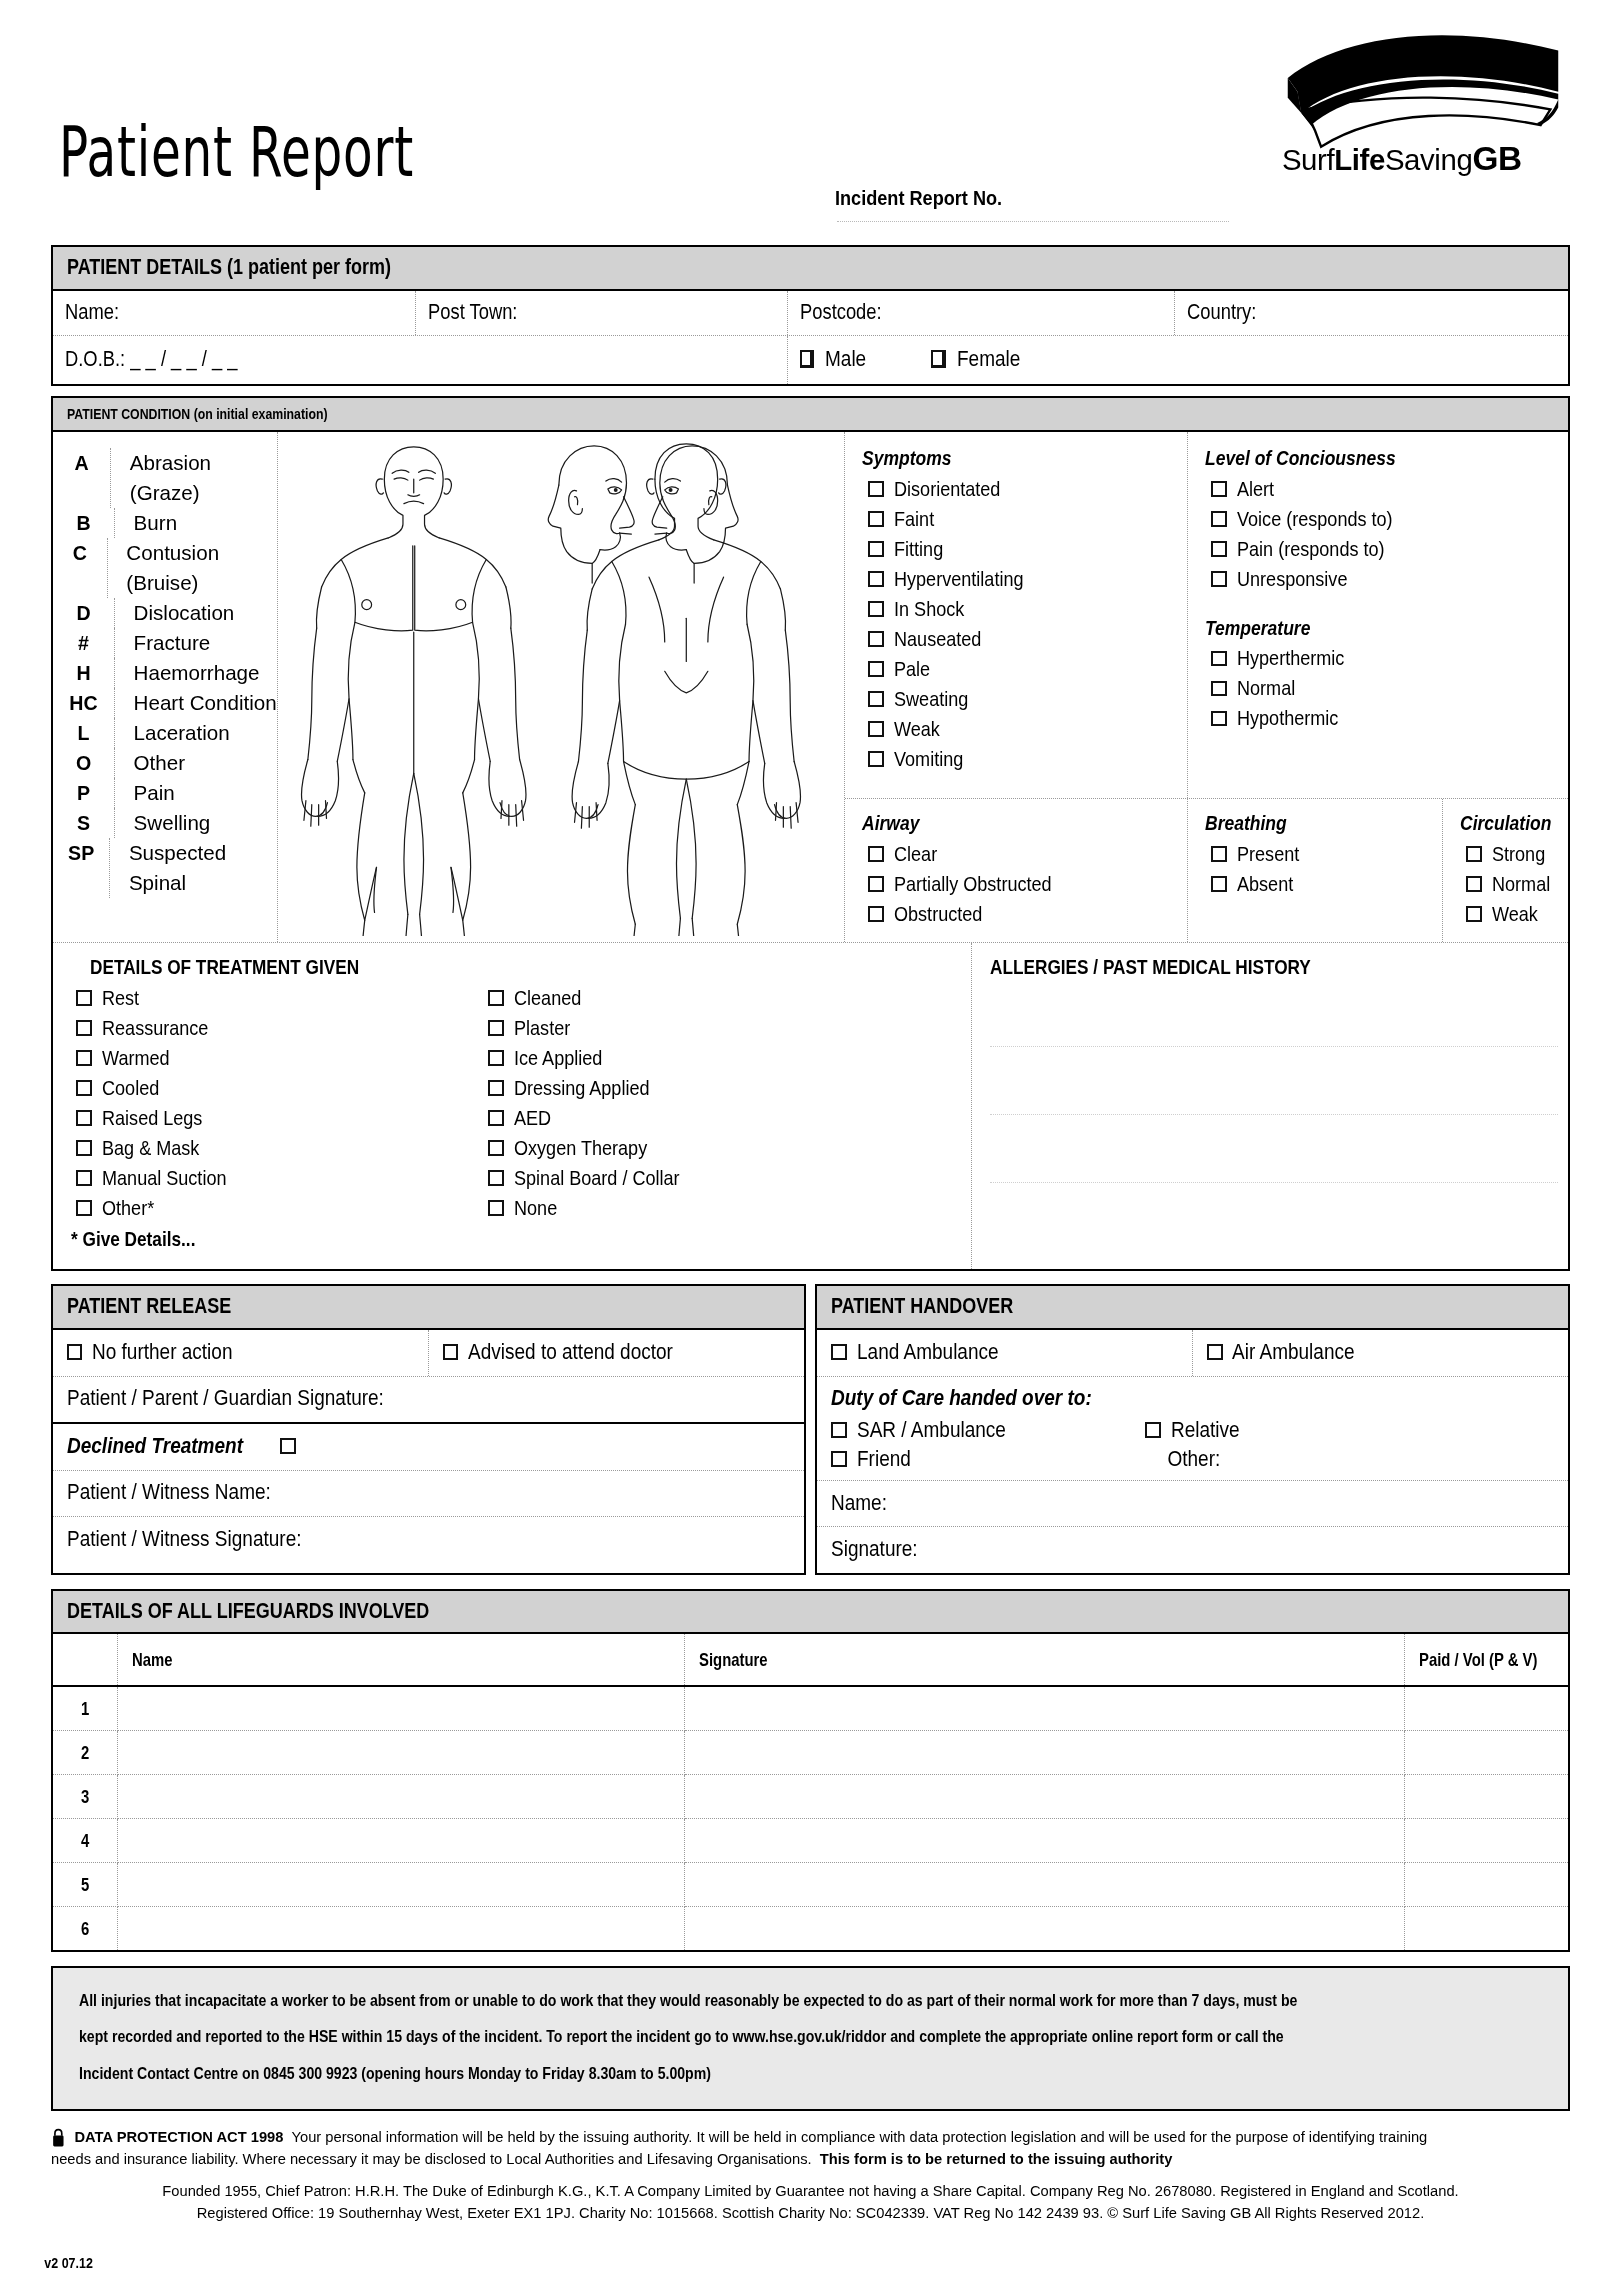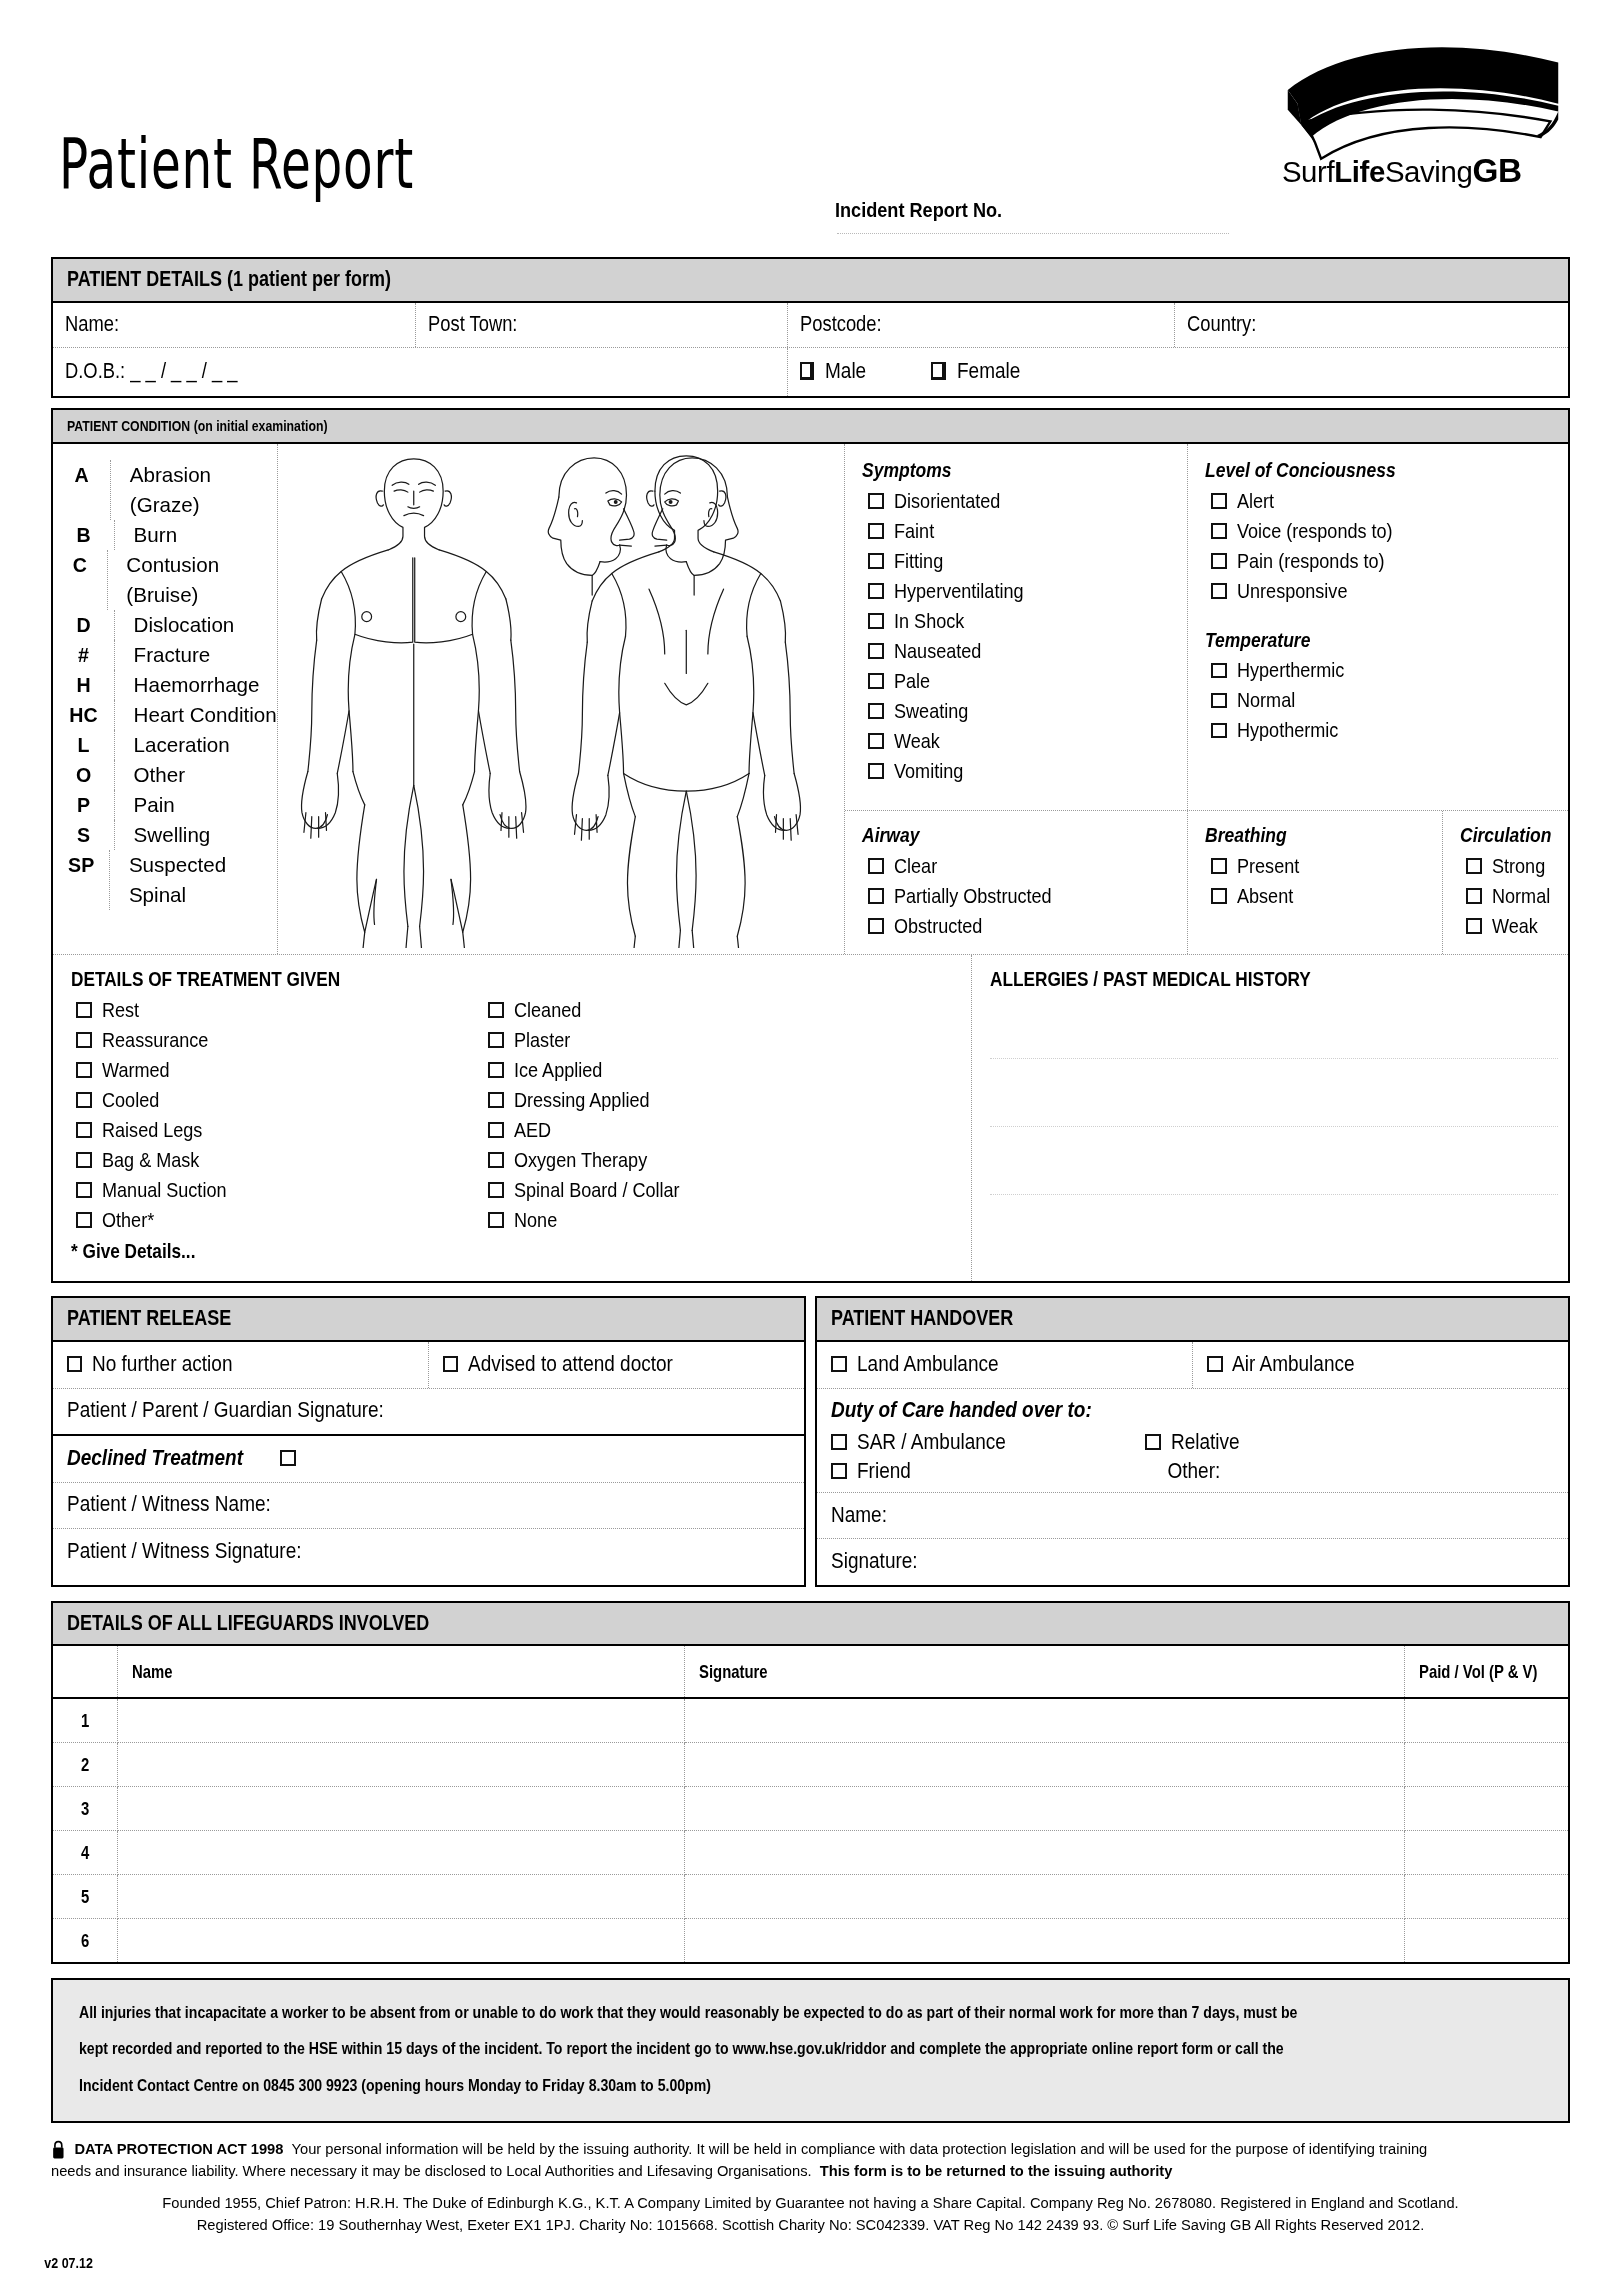--- a/index.html
+++ b/index.html
@@ -1,21 +1,21 @@
 <!DOCTYPE html>
 <html><head>
 <meta charset="utf-8">
 <style>
   html,body{margin:0;padding:0;background:#fff;}
   body{
     width:1621px;height:2293px;
     font-family:"Liberation Sans","DejaVu Sans",sans-serif;
     color:#000;-webkit-font-smoothing:antialiased;
   }
-  .page{position:relative;width:1621px;height:2293px;box-sizing:border-box;padding:12px 51px;}
+  .page{position:relative;width:1621px;height:2293px;box-sizing:border-box;padding:0 51px;}
 
   
   .header{position:relative;height:245px;}
   .title{
     position:absolute;left:7.8px;top:118px;
     font-size:69px;line-height:1;font-weight:300;
     font-family:"DejaVu Sans Condensed","Liberation Sans",sans-serif;
     font-stretch:condensed;transform:scaleX(.78);transform-origin:left center;
     letter-spacing:1px;
   }
@@ -96,21 +96,21 @@
   .abc-cell{padding:11.8px 0 13.7px 17.6px;box-sizing:border-box;}
   .abc-cell.a{width:343px;border-right:1px dotted #9a9a9a;}
   .abc-cell.b{width:255px;border-right:1px dotted #9a9a9a;}
   .abc-cell.cc{flex:1;}
   .right-stack{display:flex;flex-direction:column;flex:1;}
   .upper-row{display:flex;flex:1;}
 
   
   .treat-wrap{display:flex;border-top:1px dotted #9a9a9a;}
   .treat{width:919px;border-right:1px dotted #9a9a9a;padding:11.8px 0 17.6px 17.6px;box-sizing:border-box;}
-  .treat-head{font-weight:bold;font-size:21px;margin-bottom:3.9px;}
+  .treat-head{font-weight:bold;font-size:21px;margin-bottom:3.9px;margin-left:19px;}
   .treat-cols{display:flex;}
   .treat-cols > div{width:412px;}
   .give{font-weight:bold;font-size:21px;margin-top:3.9px;}
   .allerg{flex:1;padding:11.8px 0 0 17.6px;box-sizing:border-box;position:relative;}
   .allerg-head{font-weight:bold;font-size:21px;}
   .wline{border-bottom:1px dotted #cfcfcf;height:67px;margin-right:9.8px;}
 
   
   .two{display:flex;gap:9.8px;margin-top:13.7px;}
   .half{flex:1;}

